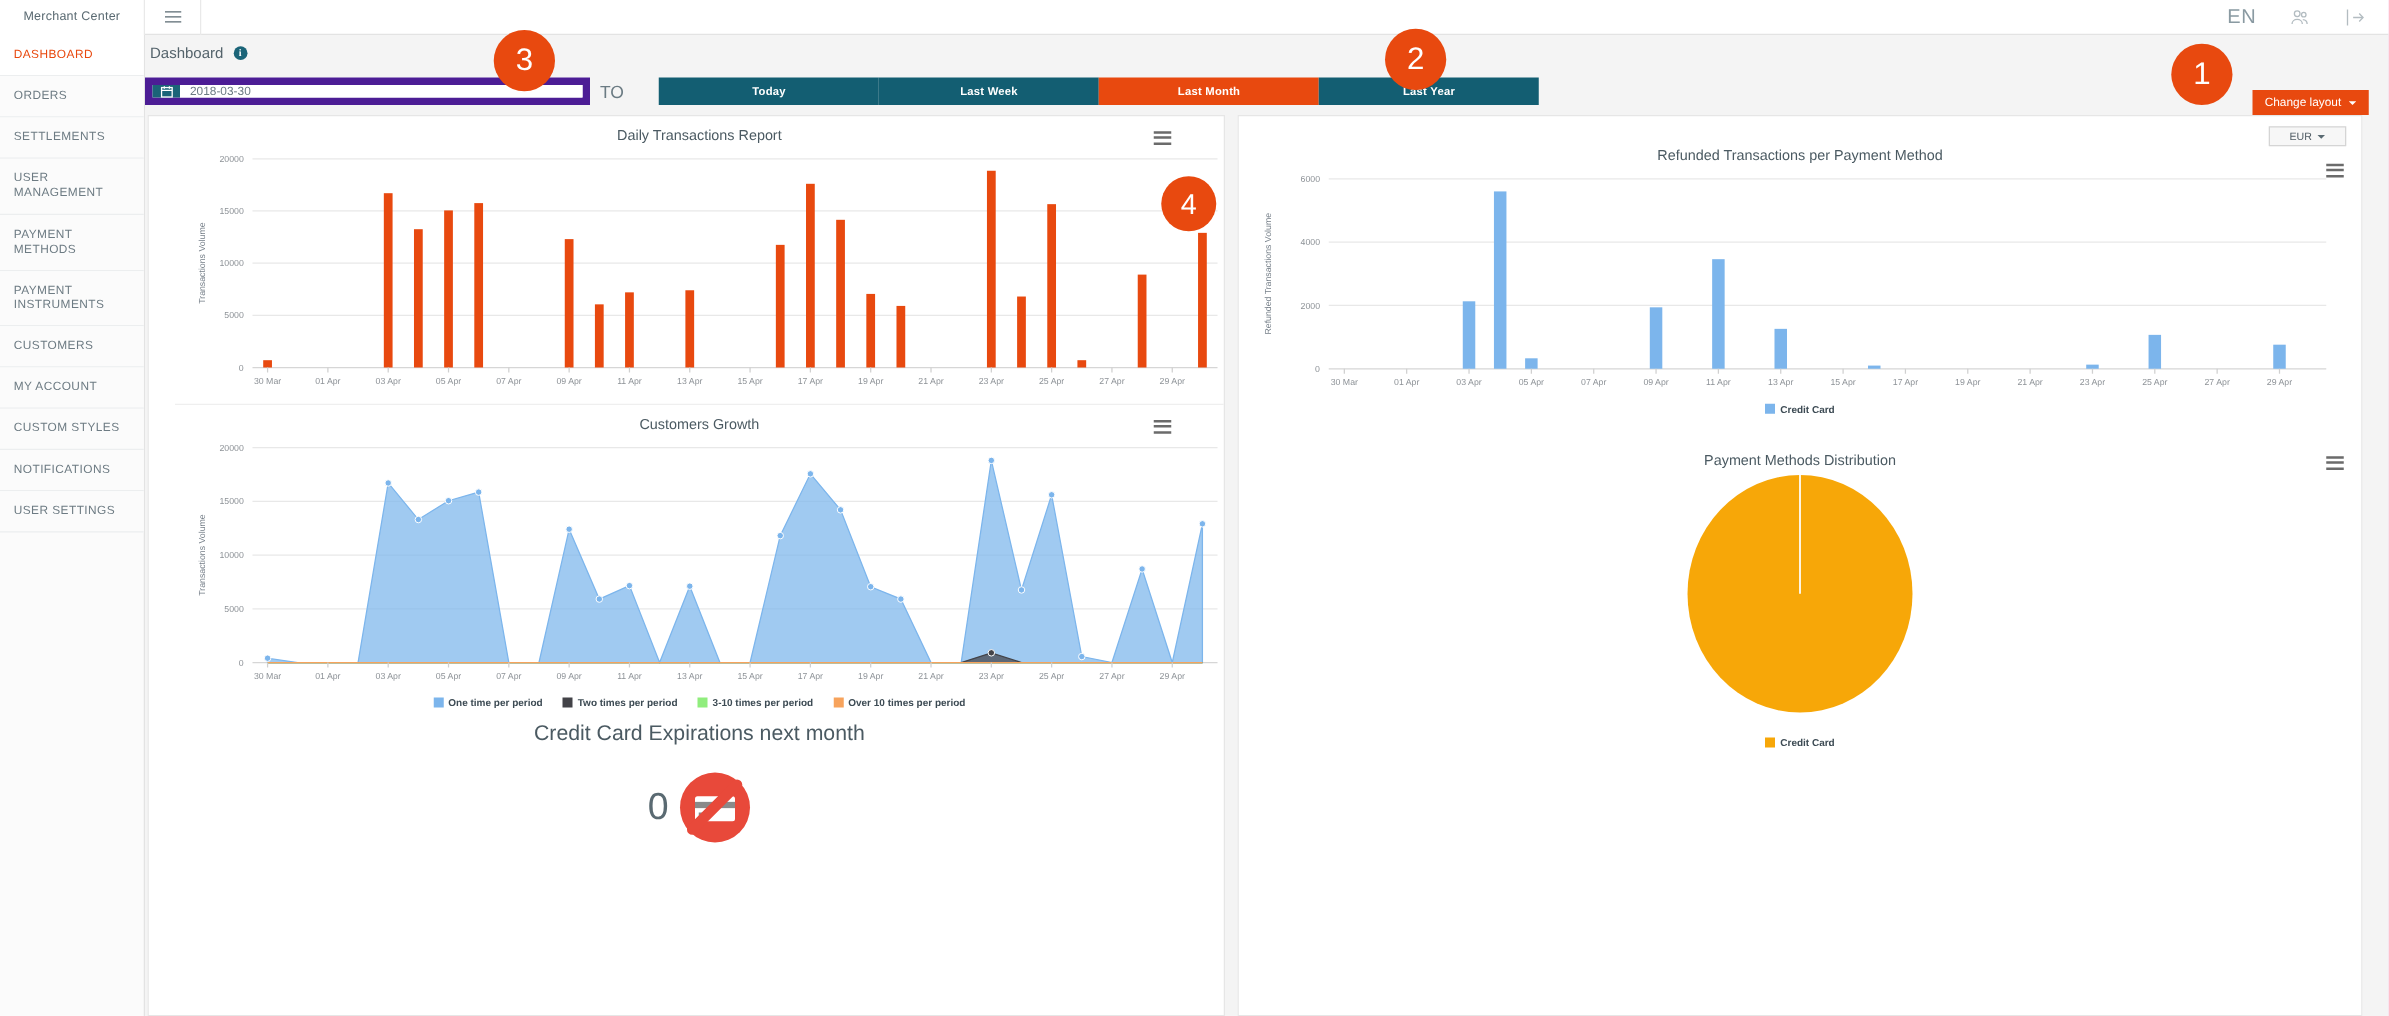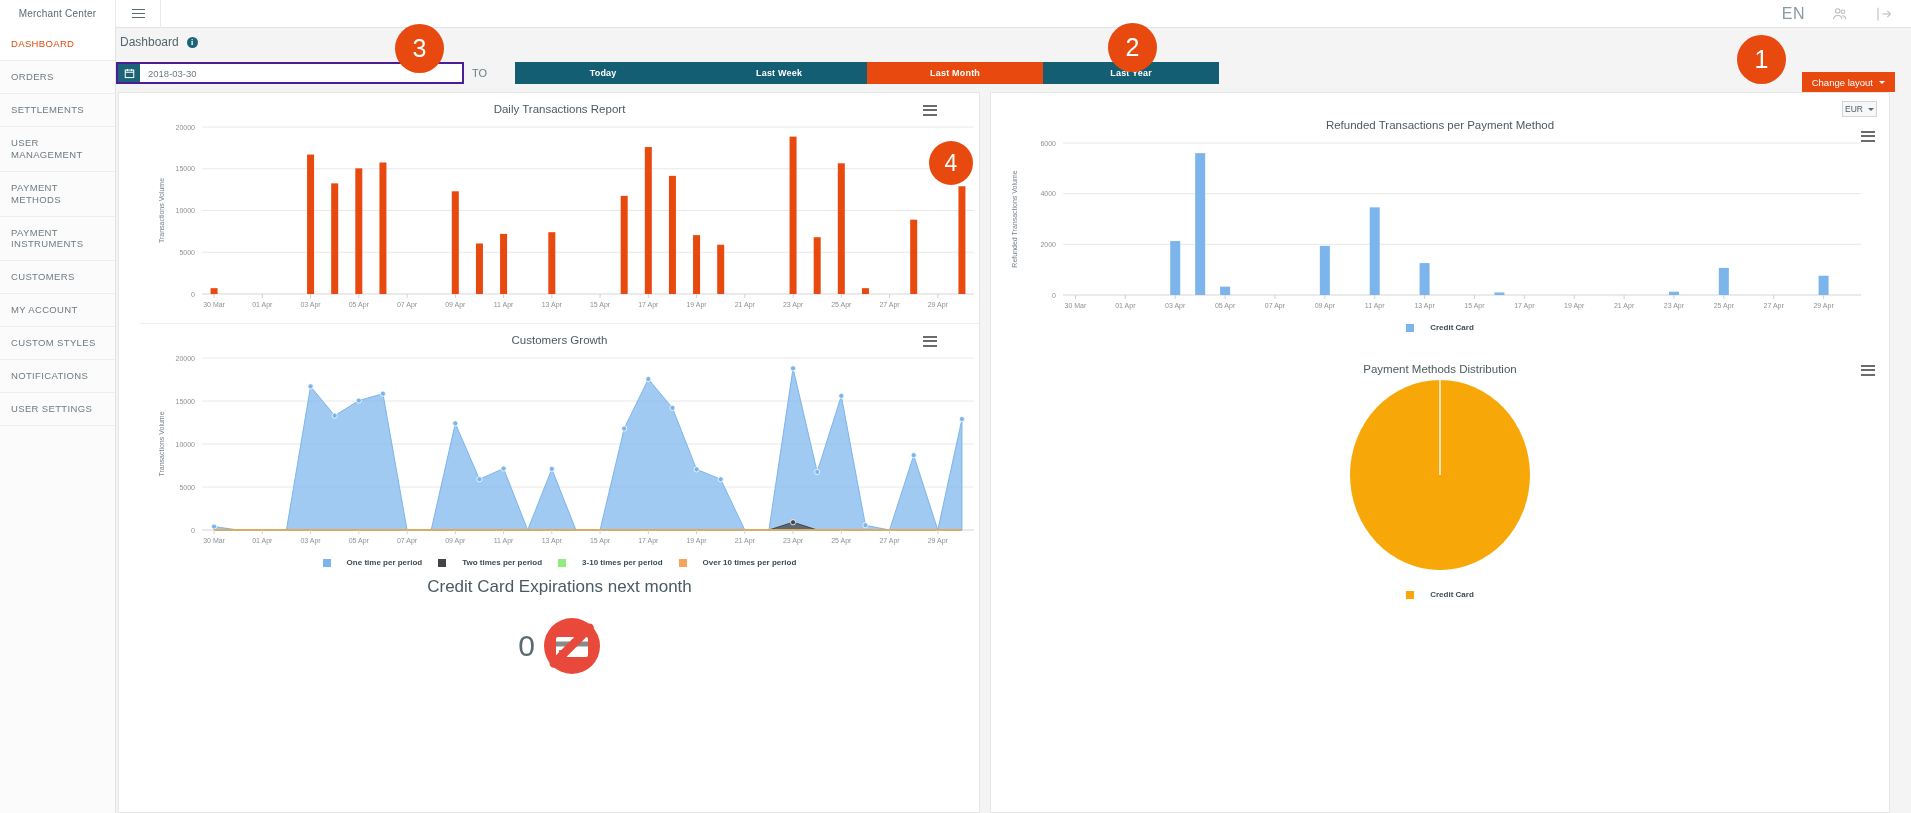--- a/index.html
+++ b/index.html
@@ -52,33 +52,33 @@
   .page-head { height: 28px; display: flex; align-items: center; padding-left: 4px; }
   .page-title { font-size: 12px; color: #54636b; }
   .info-dot {
     width: 11px; height: 11px; border-radius: 50%; background: #1b6478; color: #fff;
     font-size: 8px; font-weight: bold; display: inline-flex; align-items: center;
     justify-content: center; margin-left: 8px; font-family: "Liberation Serif", serif;
   }
 
   
   .filter-row { display: flex; align-items: stretch; height: 22px; margin-top: 6px; }
-  .date-group { display: flex; align-items: stretch; background: #fff; border: 2px solid #4c1d95; }
+  .date-group { display: flex; align-items: stretch; background: #fff; border: 6px solid #4c1d95; }
   .cal-btn {
     width: 22px; background: #1b6478; display: flex; align-items: center; justify-content: center;
     cursor: pointer;
   }
   .cal-glyph { width: 11px; height: 11px; position: relative; }
   .date-input {
     border: none; outline: none; font-size: 9.5px; color: #6b7b83; padding-left: 8px;
     background: #fff; font-family: "Liberation Sans", sans-serif;
   }
   .date-a { width: 322px; }
   .date-b { width: 307px; }
-  .to-label { display: flex; align-items: center; font-size: 11px; color: #6b7b83; padding: 0 8px; }
+  .to-label { display: flex; align-items: center; font-size: 14px; color: #6b7b83; padding: 0 8px; }
 
   .period-group { display: flex; margin-left: 20px; height: 22px; }
   .period-btn {
     width: 176px; display: flex; align-items: center; justify-content: center;
     font-size: 9px; color: #fff; background: #135e72; cursor: pointer; font-weight: bold;
     letter-spacing: .2px;
   }
   .period-btn.sel { background: #e8490f; }
 
   
@@ -92,25 +92,25 @@
   .ctx-menu i { display:block; width:14px; height:1.8px; background:#6b6b6b; margin-bottom:2.6px; }
 
   .axis-text { font-size: 7px; fill: #8d9297; font-family: "Liberation Sans", sans-serif; }
   .axis-title { font-size: 7px; fill: #77808a; font-family: "Liberation Sans", sans-serif; }
   .gridline { stroke: #e8e8e8; stroke-width: 1; }
   .axisline { stroke: #d6d6d6; stroke-width: 1; }
   .tickline { stroke: #d0d0d0; stroke-width: 1; }
 
   .legend-row { display: flex; justify-content: center; gap: 16px; font-size: 8px;
                 color: #3d4b54; font-weight: bold; }
-  .legend-item { display: flex; align-items: flex-end; gap: 16px; cursor: pointer; }
+  .legend-item { display: flex; align-items: flex-start; gap: 4px; cursor: pointer; }
   .legend-swatch { width: 8px; height: 8px; display: inline-block; }
 
   .eur-select {
-    position: absolute; top: 8px; right: 12px; width: 35px; height: 16px;
+    position: absolute; top: 8px; right: 12px; width: 62px; height: 16px;
     border: 1px solid #d5d5d5; background: #f7f7f7; font-size: 8.5px; color: #4f5b63;
     display: flex; align-items: center; justify-content: center; gap: 5px; cursor: pointer;
   }
   .caret { width:0;height:0;border-left:3px solid transparent;border-right:3px solid transparent;
            border-top:3.5px solid #5a6a72; }
 
   
   .change-layout {
     position: absolute; top: 44px; right: 16px; height: 20px; padding: 0 10px;
     background: #e8490f; color: #fff; font-size: 9.5px; display: flex; align-items: center;

